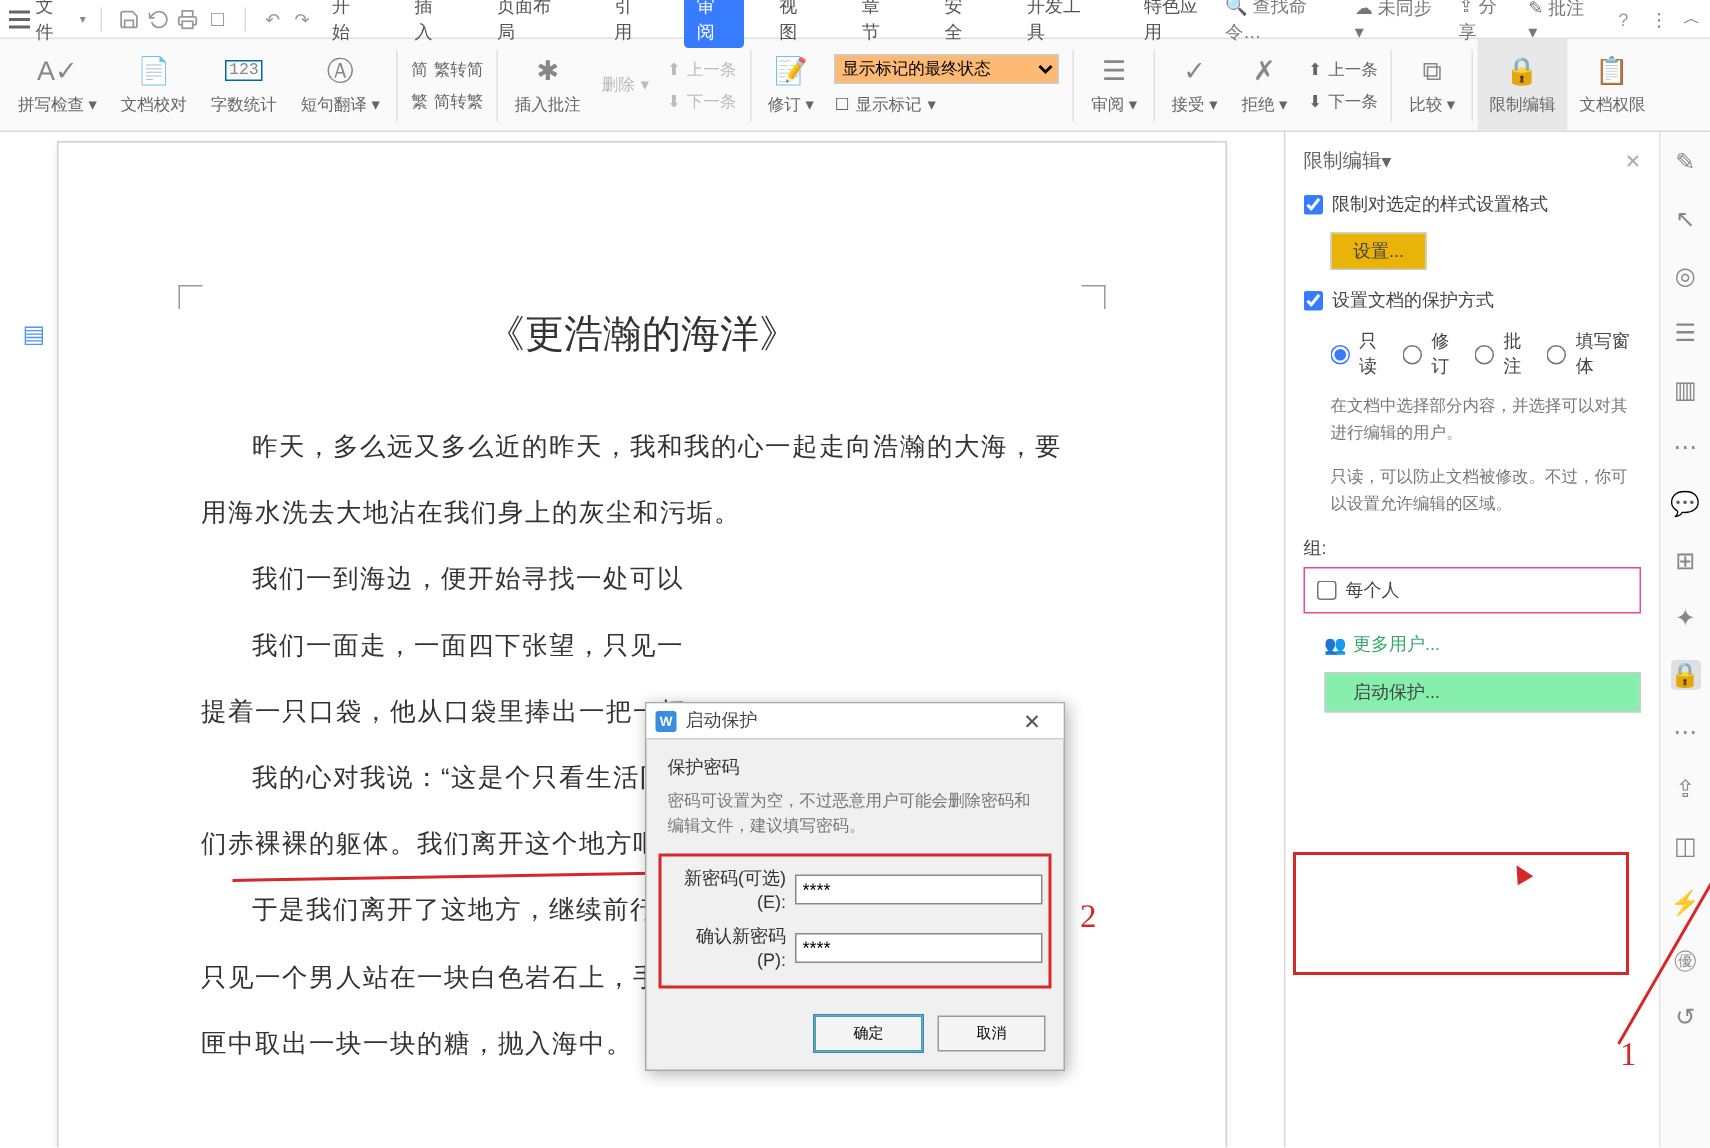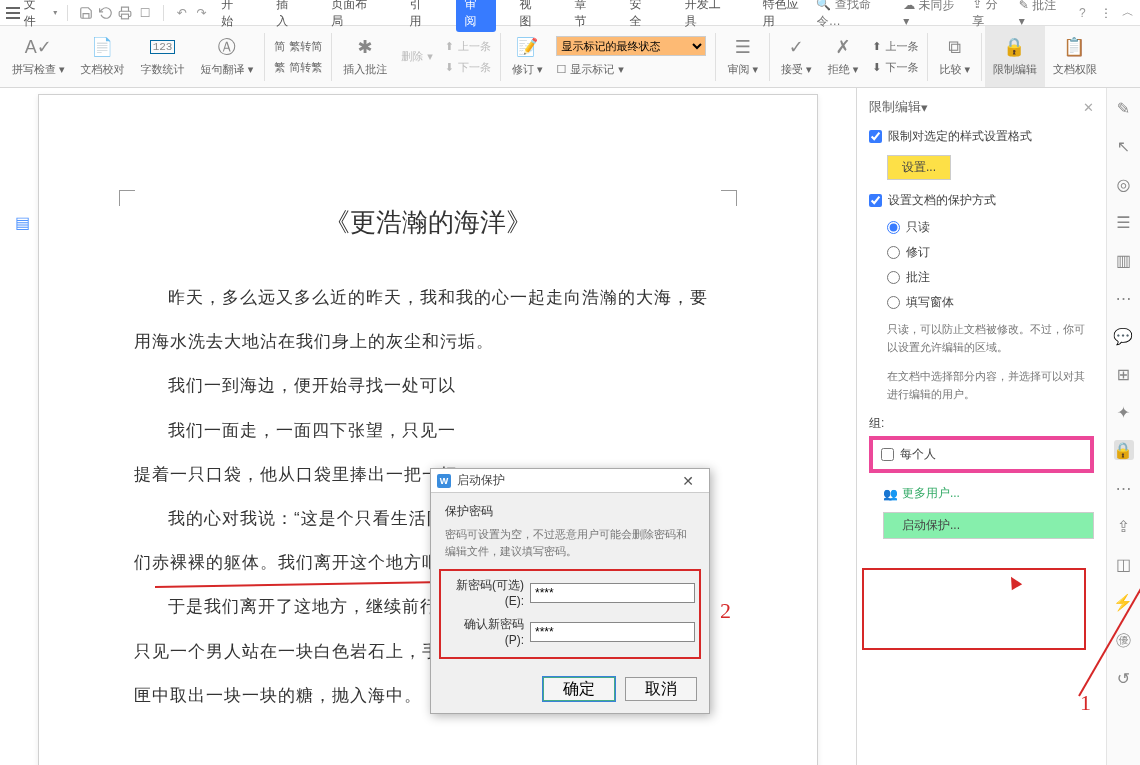--- a/index.html
+++ b/index.html
@@ -53,38 +53,38 @@
 .dialog .dlg-title { height: 24px; background: #fff; border-bottom: 1px solid #ccc; display: flex; align-items: center; padding: 0 6px; color: #444; }
 .dialog .dlg-title .app-icon { width: 14px; height: 14px; background: #3a8dde; border-radius: 2px; margin-right: 6px; display: flex; align-items: center; justify-content: center; color: #fff; font-size: 9px; font-weight: bold; }
 .dialog .dlg-close { margin-left: auto; width: 30px; text-align: center; cursor: pointer; font-size: 14px; color: #555; }
 .dialog .dlg-body { padding: 10px 14px 6px; }
 .dialog .dlg-sec { color: #333; margin-bottom: 6px; }
 .dialog .dlg-hint { color: #777; font-size: 11px; line-height: 1.5; margin-bottom: 10px; }
 .dialog .field-row { display: flex; align-items: center; margin-bottom: 8px; gap: 6px; }
 .dialog .field-row label { width: 96px; text-align: right; color: #333; font-size: 12px; }
 .dialog .field-row input { flex: 1; height: 20px; border: 1px solid #888; padding: 0 4px; font-size: 12px; background: #fff; }
 .dialog .dlg-buttons { display: flex; justify-content: flex-end; gap: 10px; padding: 8px 12px 12px; }
-.dialog .dlg-btn { width: 72px; height: 24px; border: 1px solid #999; background: #f5f5f5; font-size: 16px; cursor: pointer; }
+.dialog .dlg-btn { width: 72px; height: 24px; border: 1px solid #999; background: #f5f5f5; font-size: 10px; cursor: pointer; }
 .dialog .dlg-btn.primary { border: 1px solid #4a8; outline: 1px solid #3a81d8; }
 
 .dlg-fields-box { border: 2px solid #d62828; padding: 6px 4px 2px; margin: 0 -6px 4px; }
 
 
 .right-panel { width: 250px; border-left: 1px solid #d8d8d8; background: #fff; font-size: 12px; color: #444; padding: 10px 12px; position: relative; }
 .right-panel .panel-title { font-size: 13px; color: #666; display: flex; align-items: center; margin-bottom: 12px; }
 .right-panel .panel-close { margin-left: auto; color: #aaa; cursor: pointer; }
 .right-panel .check-row { display: flex; align-items: center; gap: 6px; margin-bottom: 10px; }
 .right-panel .check-row input[type="checkbox"] { accent-color: #377bff; }
-.right-panel .btn { display: inline-block; border: 1px solid #ccc; background: #fde047; padding: 3px 14px; margin-left: 18px; cursor: pointer; margin-bottom: 12px; }
-.right-panel .radio-group { margin-left: 18px; display: flex; flex-direction: column; gap: 8px; margin-bottom: 10px; }
+.right-panel .btn { display: inline-block; border: 1px solid #ccc; background: #eab308; padding: 3px 14px; margin-left: 18px; cursor: pointer; margin-bottom: 12px; }
+.right-panel .radio-group { margin-left: 18px; display: flex; flex-direction: row; gap: 8px; margin-bottom: 10px; }
 .right-panel .radio-row { display: flex; align-items: center; gap: 6px; }
 .right-panel .radio-row input { accent-color: #377bff; }
 .right-panel .note { font-size: 11px; color: #777; line-height: 1.6; margin: 8px 0 12px 18px; }
 .right-panel .grp-label { margin-left: 0; margin-bottom: 4px; }
-.right-panel .group-box { border: 4px solid #ec4899; padding: 6px 8px; margin-bottom: 12px; }
+.right-panel .group-box { border: 1px solid #ec4899; padding: 6px 8px; margin-bottom: 12px; }
 .right-panel .group-box .chk { display: flex; align-items: center; gap: 6px; }
 .right-panel .more-users { color: #3a6; margin-left: 14px; margin-bottom: 10px; display: flex; align-items: center; gap: 4px; }
 .right-panel .protect-btn { border: 1px solid #ccc; background: #86efac; padding: 4px 18px; margin-left: 14px; cursor: pointer; }
 
 
 .icon-rail { width: 34px; border-left: 1px solid #e4e4e4; background: #fafafa; display: flex; flex-direction: column; align-items: center; padding: 10px 0; gap: 18px; }
 .icon-rail .rail-icon { width: 20px; height: 20px; display: flex; align-items: center; justify-content: center; color: #888; cursor: pointer; }
 .icon-rail .rail-icon.active { background: #e0e0e0; border-radius: 3px; }
 
 svg { display: block; }
@@ -305,22 +305,22 @@
         </div>
       <div class="radio-row">
           <input type="radio" name="pm" style="">
           <span>批注</span>
         </div>
       <div class="radio-row">
           <input type="radio" name="pm" style="">
           <span>填写窗体</span>
         </div>
     </div>
+    <div class="note">在文档中选择部分内容，并选择可以对其进行编辑的用户。</div>
     <div class="note">只读，可以防止文档被修改。不过，你可以设置允许编辑的区域。</div>
-    <div class="note">在文档中选择部分内容，并选择可以对其进行编辑的用户。</div>
     <div class="grp-label">组:</div>
     <div class="group-box">
       <div class="chk">
           <input type="checkbox" style="">
           <span>每个人</span>
         </div>
     </div>
     <div class="more-users">
       <span>👥</span>
       <span>更多用户...</span>

